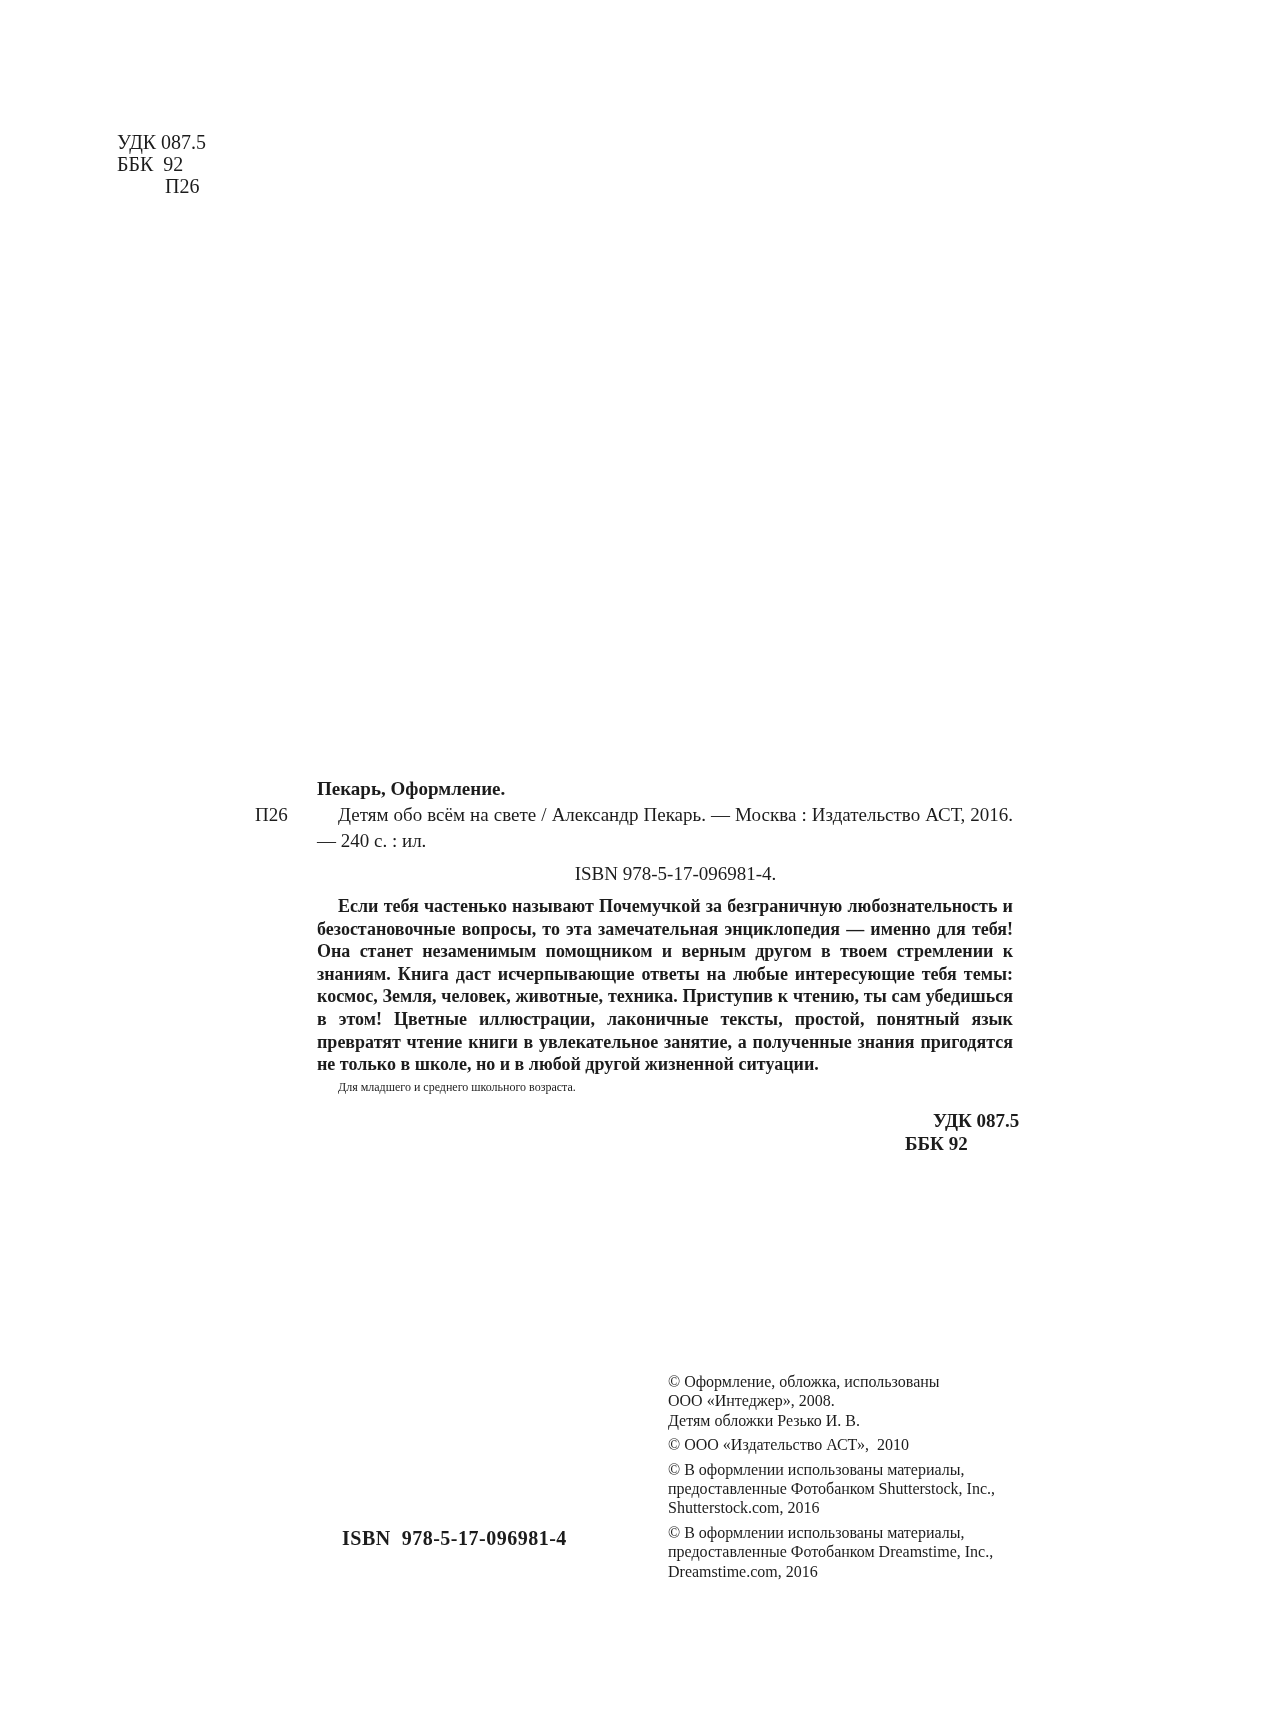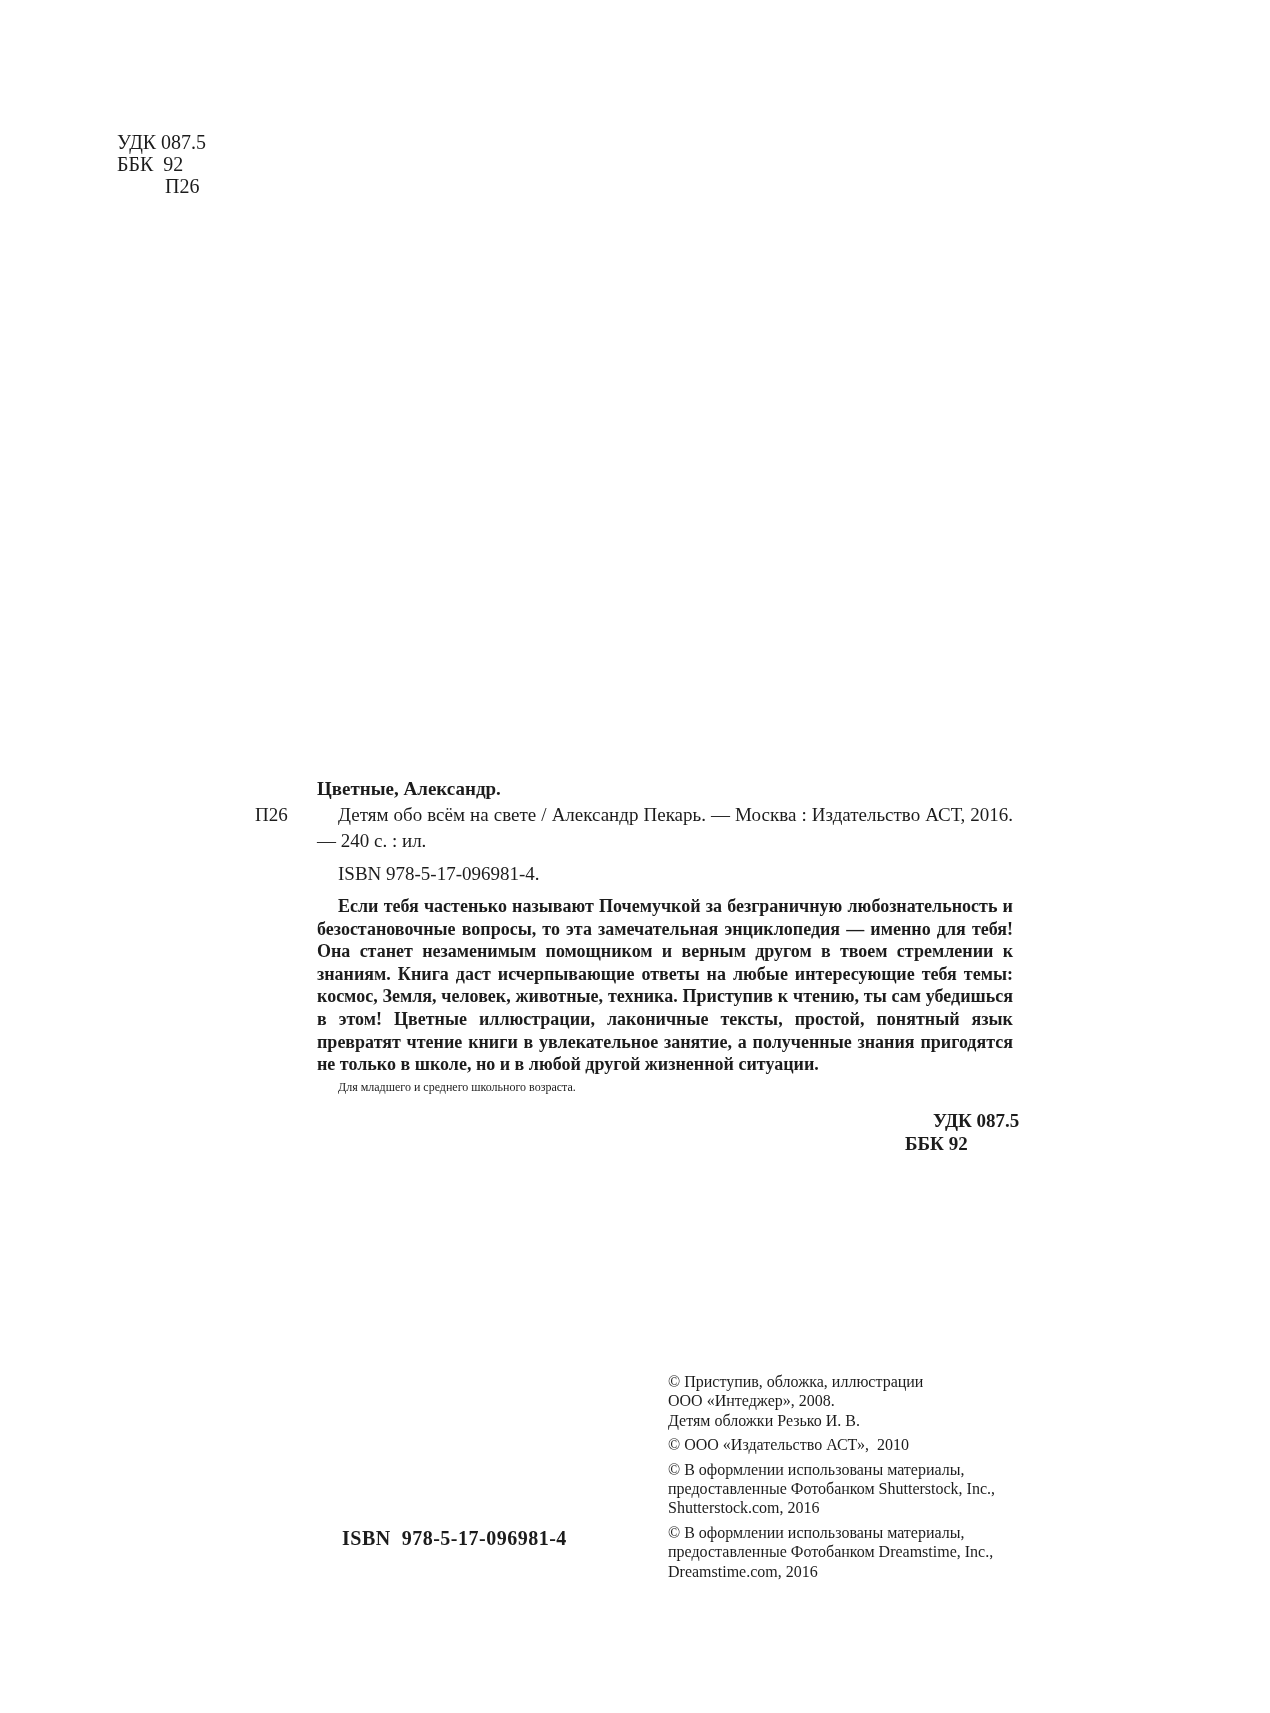--- a/index.html
+++ b/index.html
@@ -43,20 +43,21 @@
   }
   .entry .p26 {
     position: absolute;
     left: -62px;
     top: 0;
     text-indent: 0;
   }
   .isbn-line {
     margin-top: 7px;
     padding-left: 21px;
+    text-align: center;
   }
   .annotation {
     margin-top: 8px;
     font-size: 18px;
     line-height: 22.6px;
     text-align: justify;
     text-indent: 21px;
     font-weight: bold;
   }
   .audience {
@@ -105,36 +106,36 @@
 </head>
 <body>
 
 <div class="abs top-codes">
   <div>УДК 087.5</div>
   <div>ББК  92</div>
   <div class="indent">П26</div>
 </div>
 
 <div class="abs card">
-  <div class="author">Цветные, Александр.</div>
+  <div class="author">Пекарь, Оформление.</div>
   <div class="entry">
     <span class="p26">П26</span>
     <span>Детям обо всём на свете / Александр Пекарь. — Москва : Издательство АСТ, 2016.— 240 с. : ил.</span>
   </div>
   <div class="isbn-line">ISBN 978-5-17-096981-4.</div>
   <div class="annotation">Если тебя частенько называют Почемучкой за безграничную любознательность и безостановочные вопросы, то эта замечательная энциклопедия — именно для тебя! Она станет незаменимым помощником и верным другом в твоем стремлении к знаниям. Книга даст исчерпывающие ответы на любые интересующие тебя темы: космос, Земля, человек, животные, техника. Приступив к чтению, ты сам убедишься в этом! Цветные иллюстрации, лаконичные тексты, простой, понятный язык превратят чтение книги в увлекательное занятие, а полученные знания пригодятся не только в школе, но и в любой другой жизненной ситуации.</div>
   <div class="audience">Для младшего и среднего школьного возраста.</div>
 </div>
 
 <div class="abs udk-right">УДК 087.5</div>
 <div class="abs bbk-right">ББК 92</div>
 
 <div class="abs copyrights">
   <div class="cgroup">
-    <div class="cline">© Приступив, обложка, иллюстрации</div>
+    <div class="cline">© Оформление, обложка, использованы</div>
     <div class="cline">ООО «Интеджер», 2008.</div>
     <div class="cline">Детям обложки Резько И. В.</div>
   </div>
   <div class="cgroup">
     <div class="cline">© ООО «Издательство АСТ»,  2010</div>
   </div>
   <div class="cgroup">
     <div class="cline">© В оформлении использованы материалы,</div>
     <div class="cline">предоставленные Фотобанком Shutterstock, Inc.,</div>
     <div class="cline">Shutterstock.com, 2016</div>

